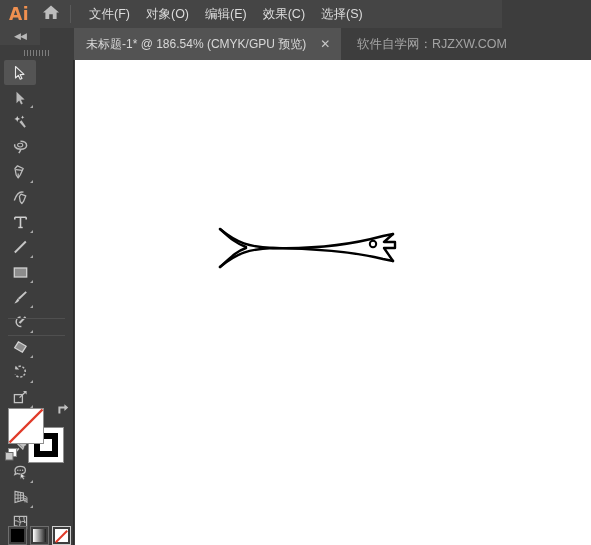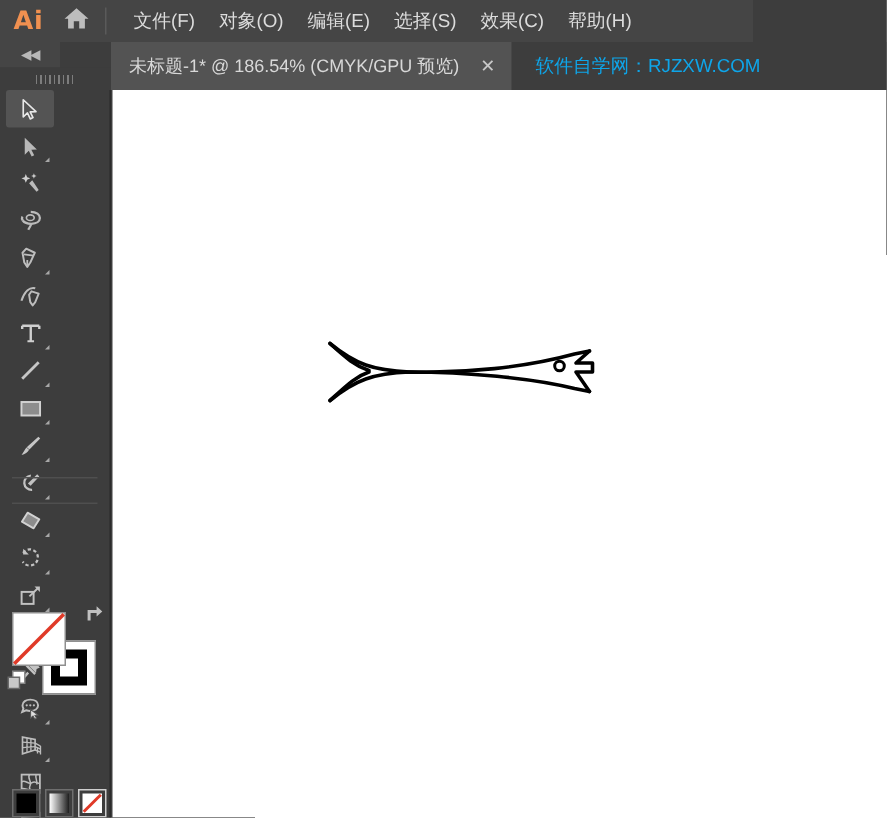--- a/index.html
+++ b/index.html
@@ -124,21 +124,21 @@
     font-size: 12px;
     padding: 0 11px 0 14px;
     line-height: 32px;
     font-weight: bold;
   }
   .watermark {
     position: absolute;
     left: 357px; top: 0;
     height: 32px;
     line-height: 32px;
-    color: #0ea5e9;
+    color: #a3a3a3;
     font-size: 12.5px;
     white-space: nowrap;
     font-family: "Liberation Sans", "DejaVu Sans", sans-serif;
   }
 
   
   .toolbar {
     position: absolute;
     left: 0; top: 60px;
     width: 74px; height: 485px;
@@ -271,23 +271,22 @@
         <svg width="20" height="18" viewBox="0 0 20 18">
           <path d="M10 2.5 L18 9.5 L15.6 9.5 L15.6 16 L11.8 16 L11.8 11.2 L8.2 11.2 L8.2 16 L4.4 16 L4.4 9.5 L2 9.5 Z" fill="#bdbdbd"></path>
         </svg>
       </span>
     </div>
     <div class="menu-sep"></div>
     <div class="menu-items">
       <div class="menu-item">文件(F)</div>
       <div class="menu-item">对象(O)</div>
       <div class="menu-item">编辑(E)</div>
+      <div class="menu-item">效果(C)</div>
       <div class="menu-item">选择(S)</div>
-      <div class="menu-item">效果(C)</div>
-      <div class="menu-item">帮助(H)</div>
     </div>
   </div>
 
   <div class="tabbar">
     <div class="panel-collapse">◀◀</div>
     <div class="toolcol-top"></div>
     <div class="tool-grip-bar">
       <div class="grip"></div>
     </div>
     <div class="doc-tab">

